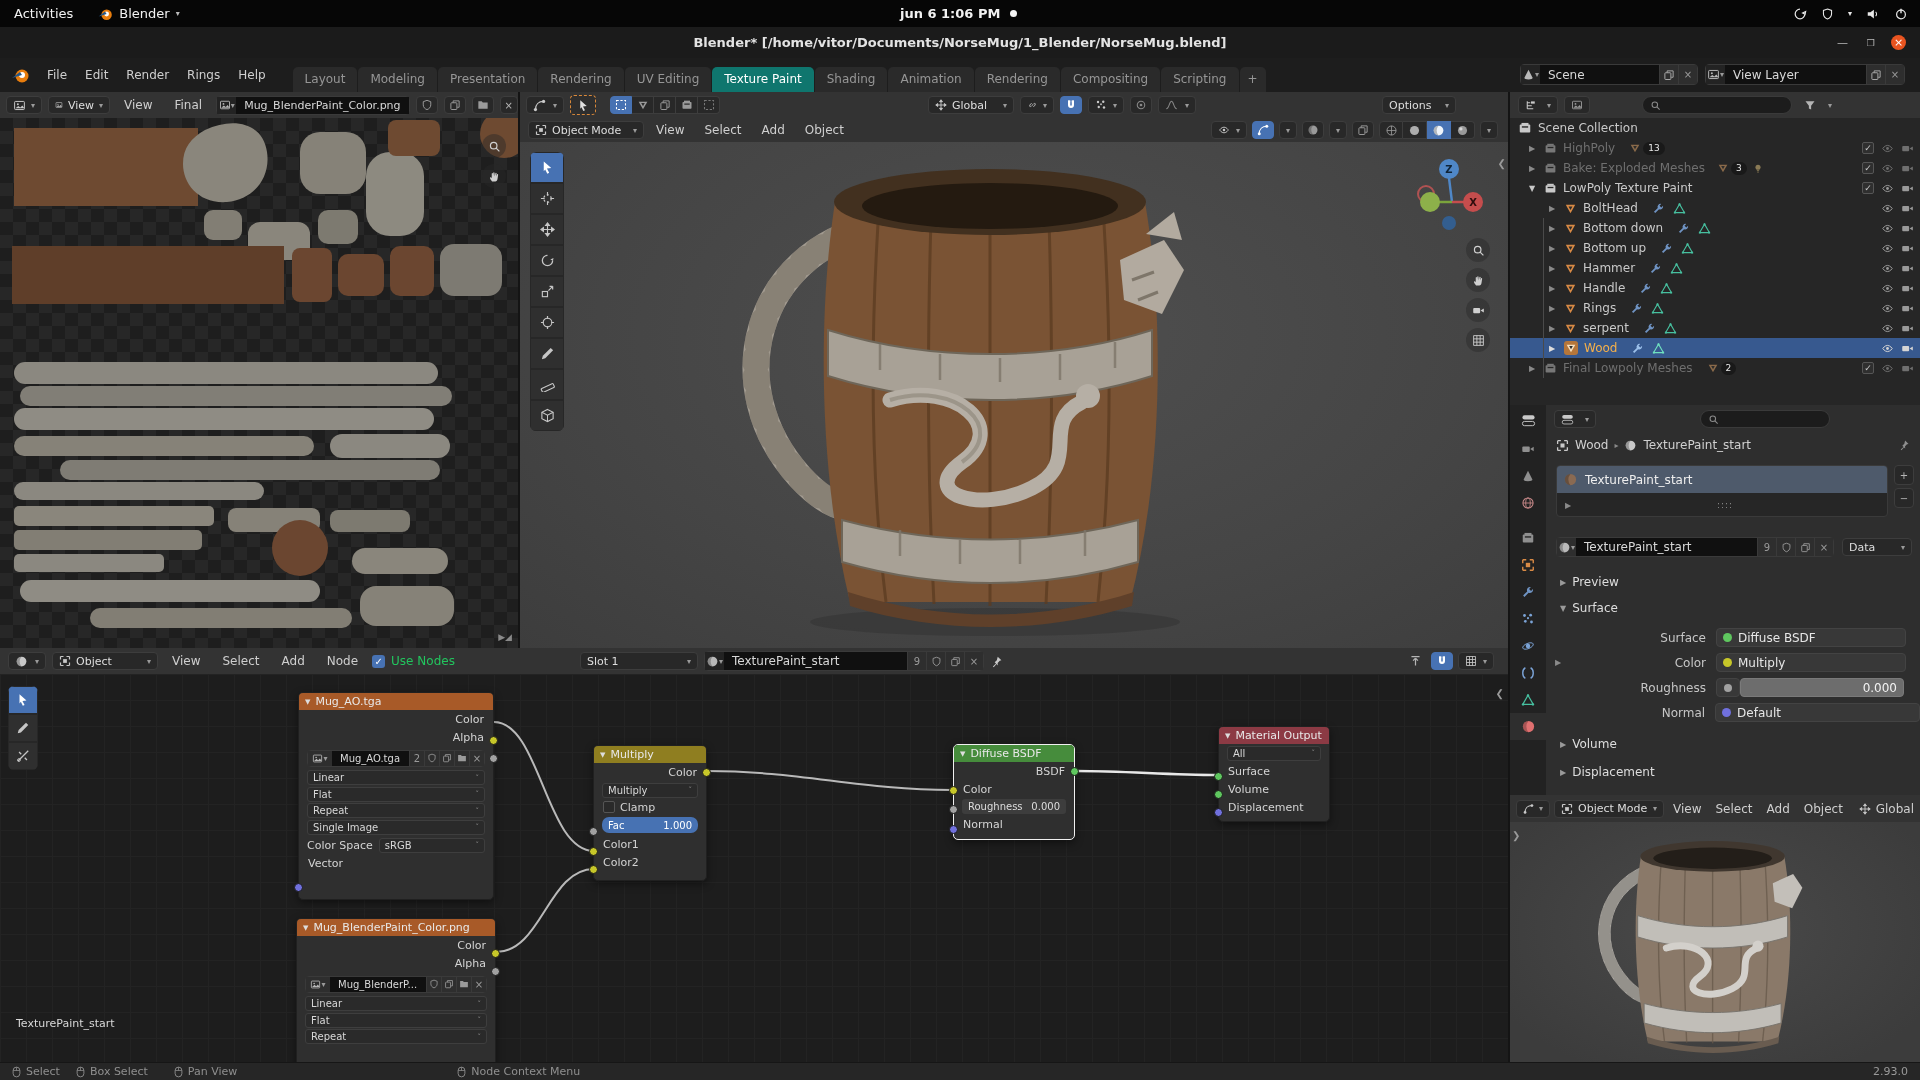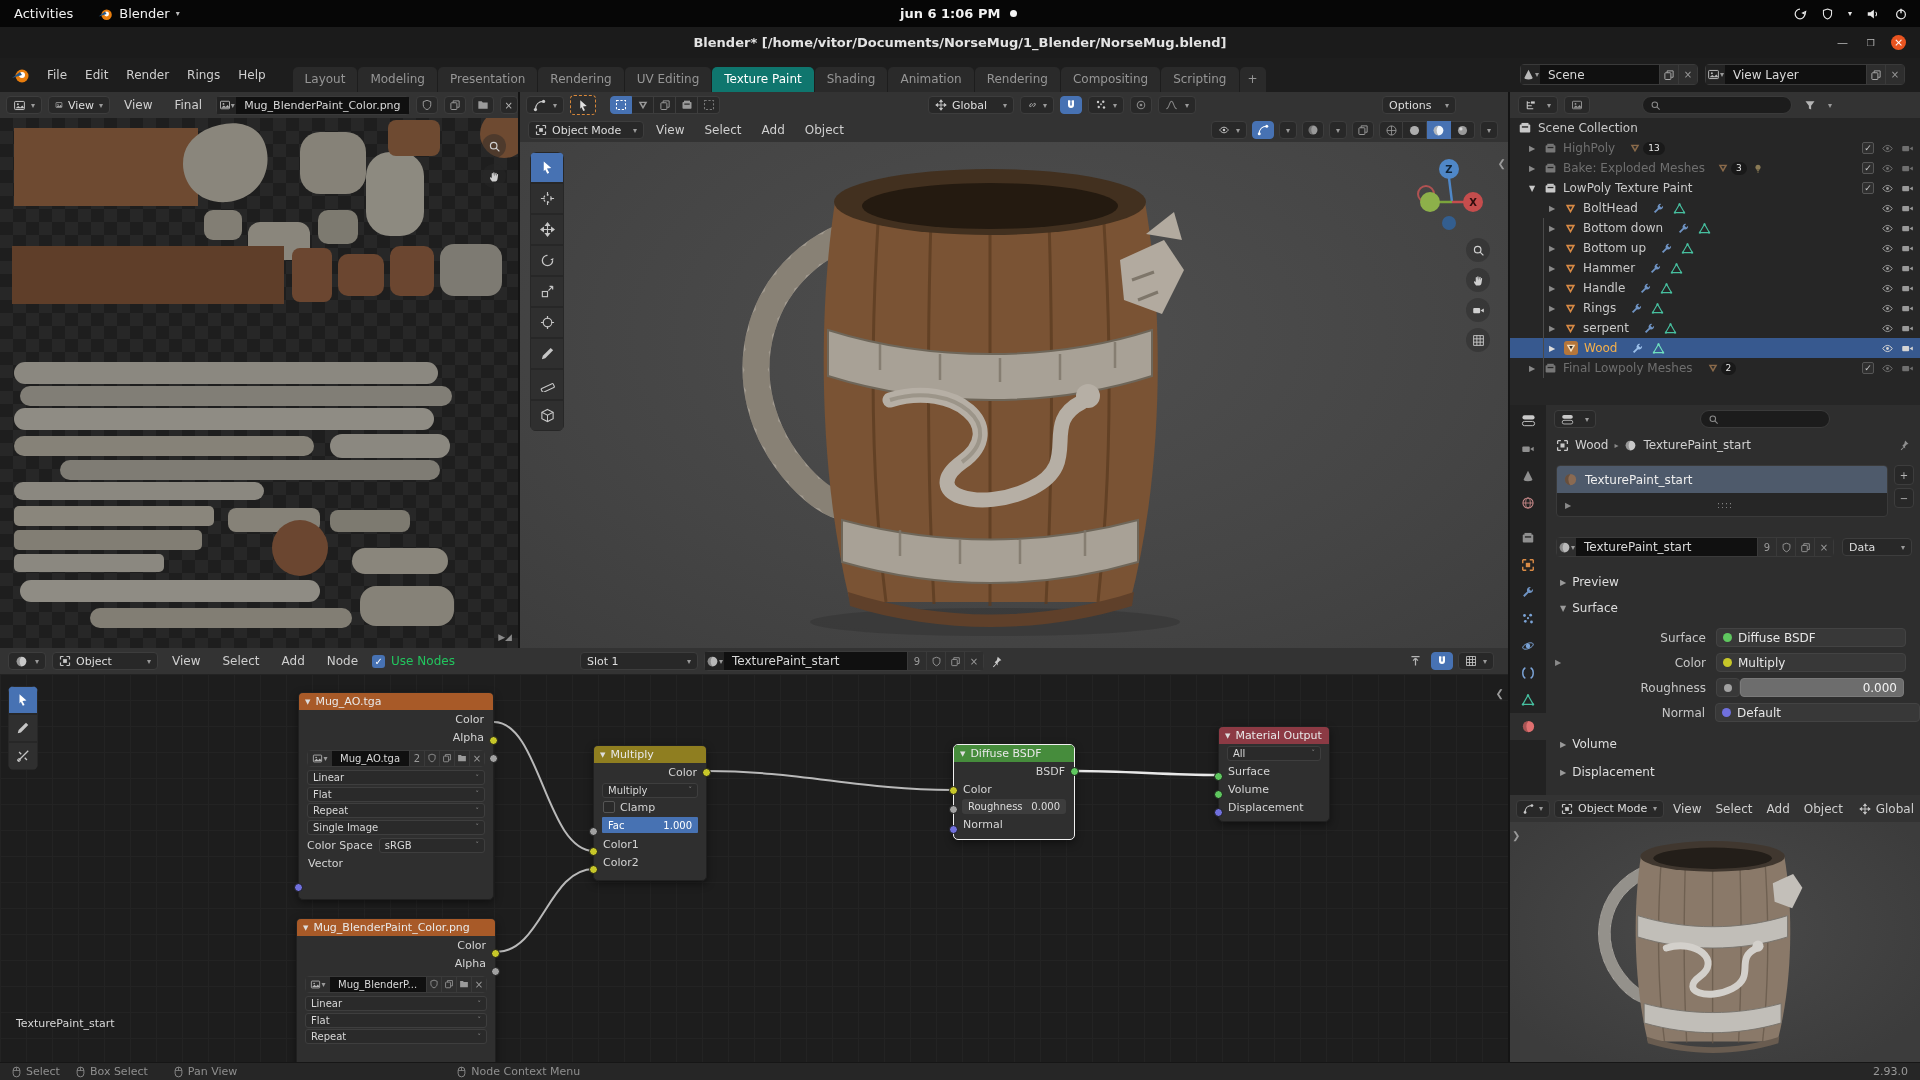--- a/index.html
+++ b/index.html
@@ -1422,21 +1422,21 @@
         <span>Color</span>
       </div>
     <div class="ndd">
         <span>Multiply</span>
         <span class="car">˅</span>
       </div>
     <div class="row" style="height:16px;padding:0 9px;gap:5px">
       <span class="checkbox"></span>
       <span class="f11">Clamp</span>
     </div>
-    <div class="row" style="height:16px;margin:2px 8px;background:#4772b3;border-radius:1px;padding:0 6px;font-size:10px;color:#fff">
+    <div class="row" style="height:16px;margin:2px 8px;background:#4772b3;border-radius:7px;padding:0 6px;font-size:10px;color:#fff">
       <span>Fac</span>
       <span style="margin-left:auto">1.000</span>
     </div>
     <div class="nrow">
         <span>Color1</span>
       </div>
     <div class="nrow">
         <span>Color2</span>
       </div>
     <span class="sock" style="right:-5px;top:22px;background:#c7c729"></span>

